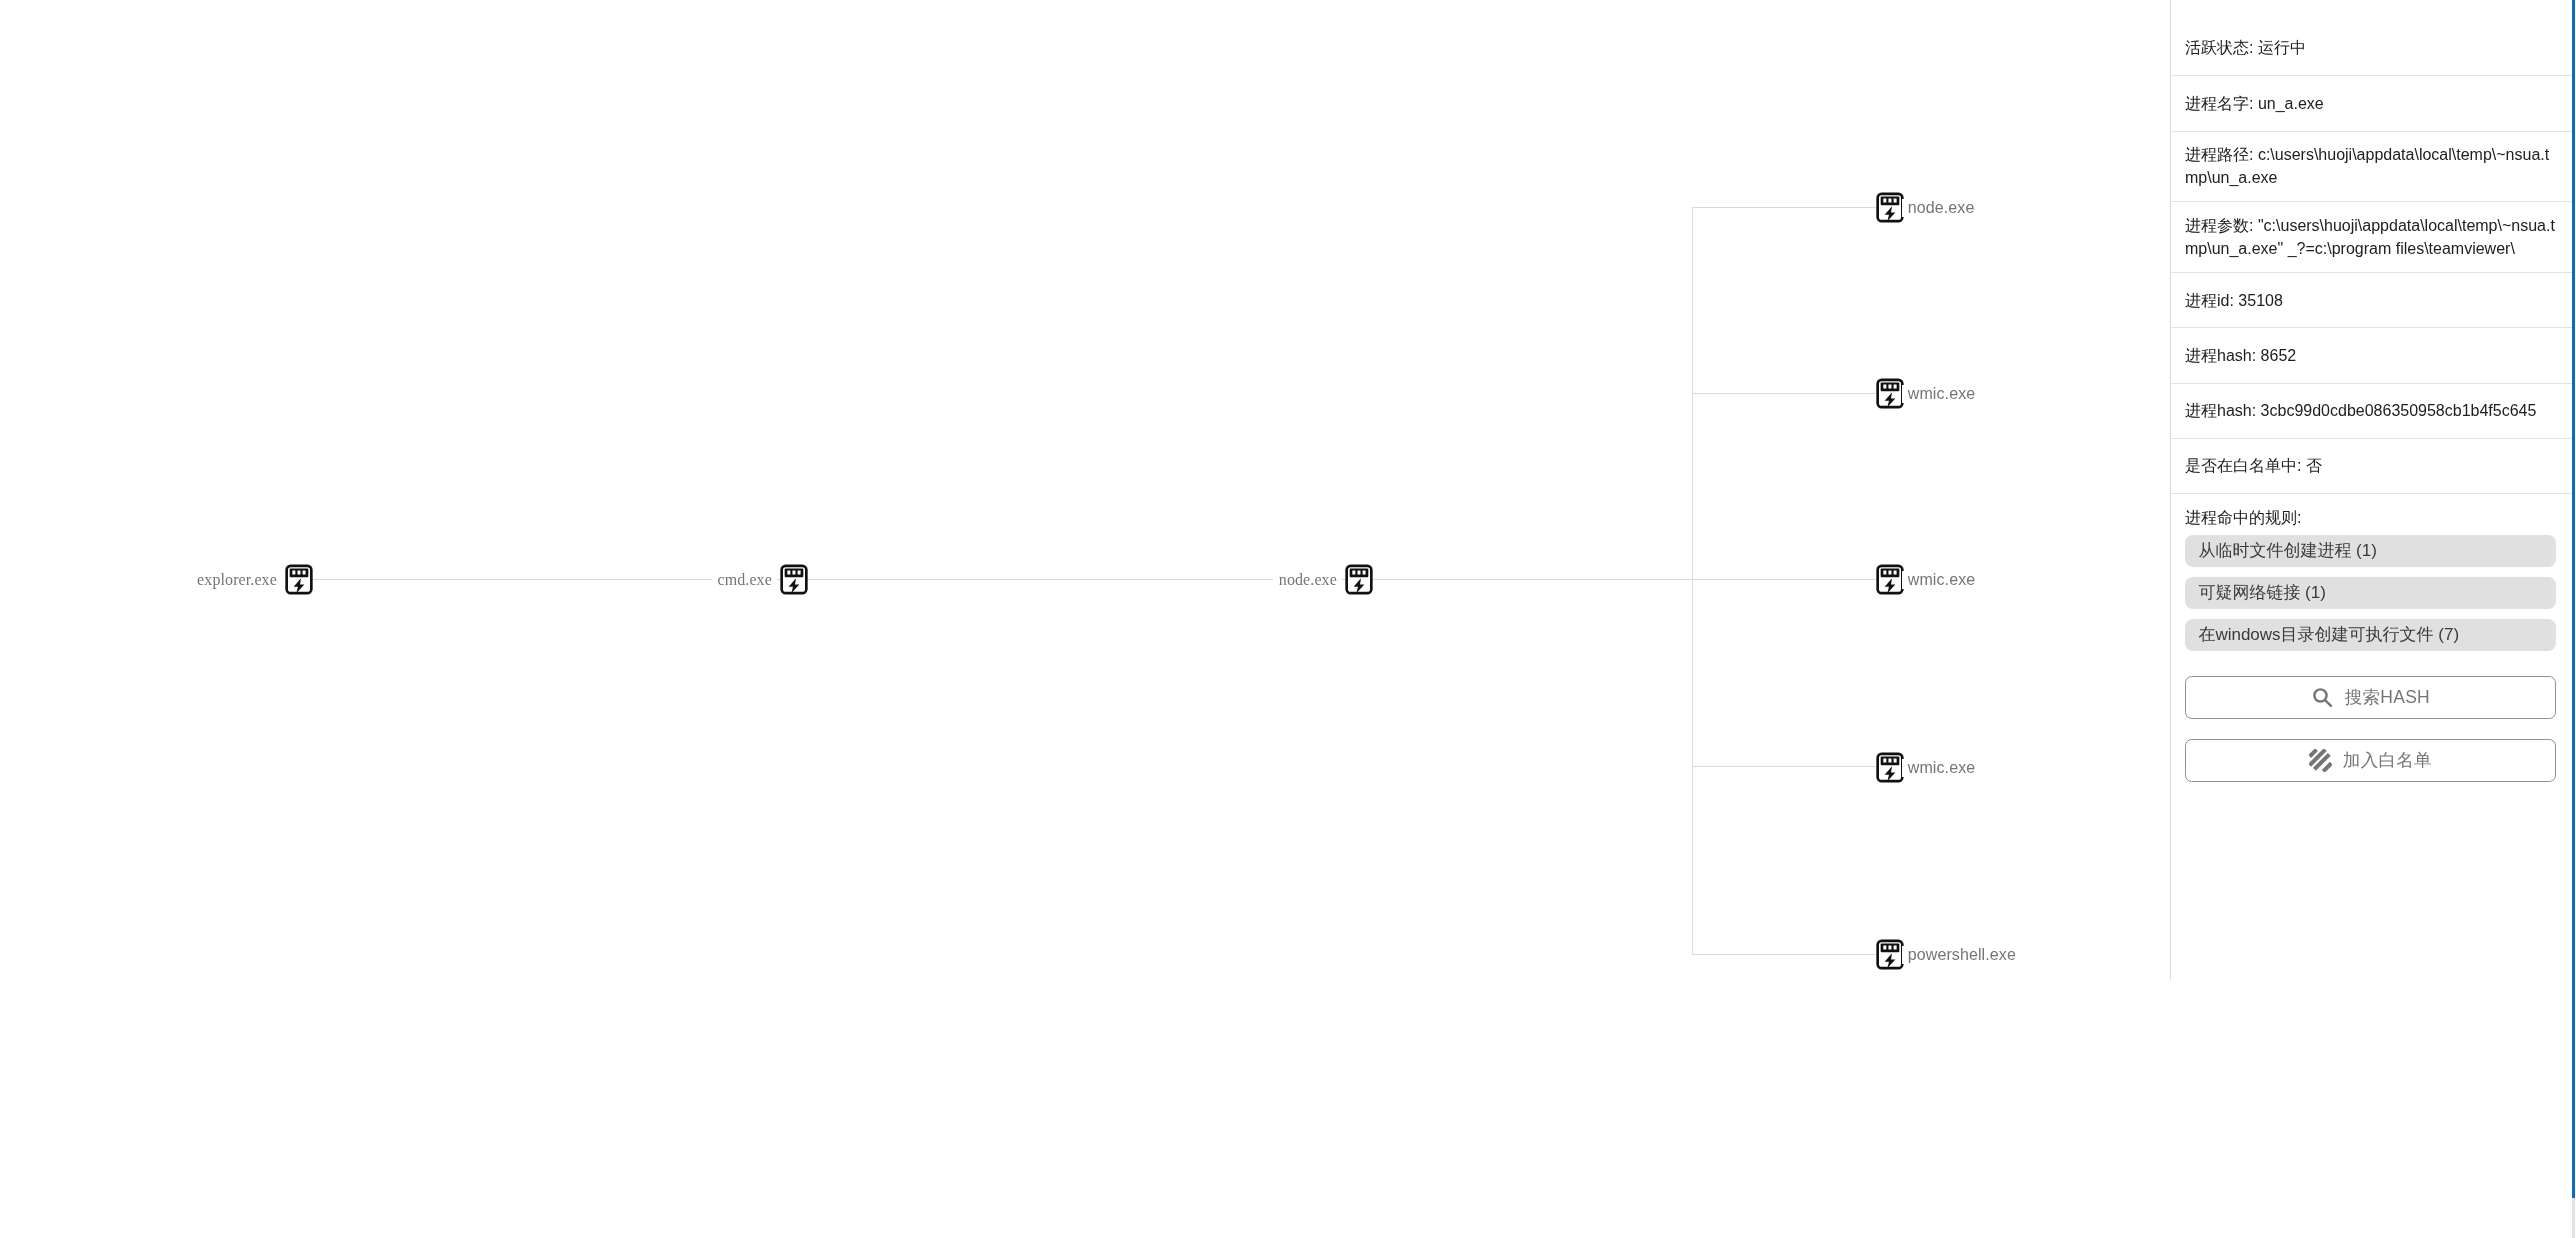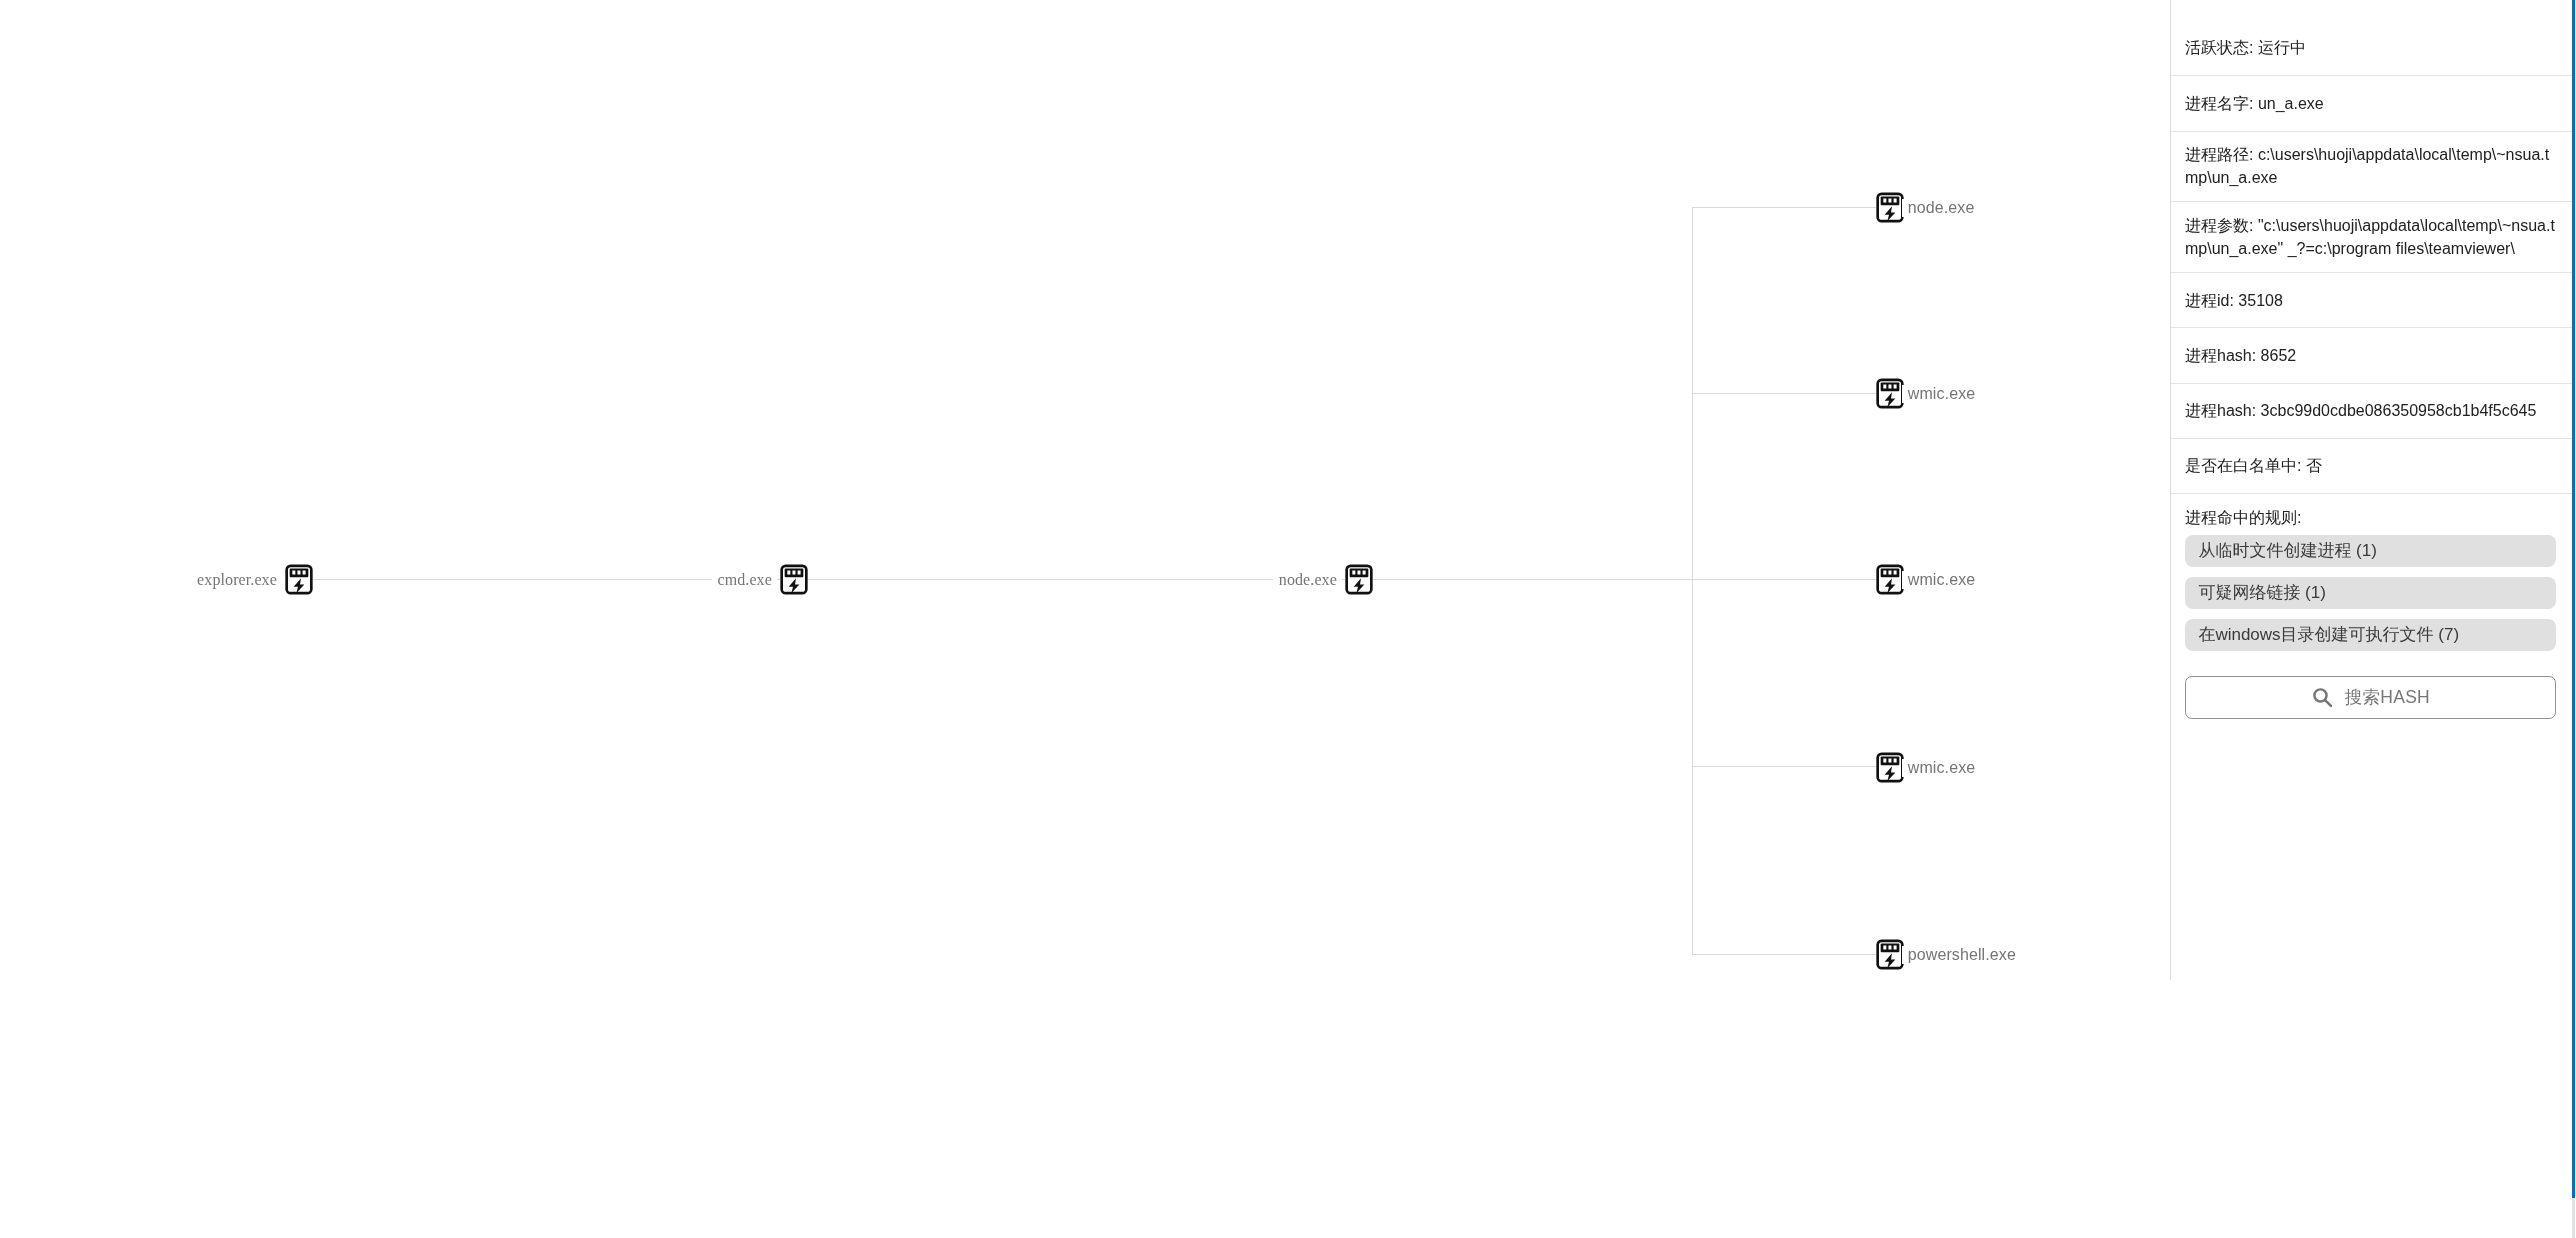--- a/index.html
+++ b/index.html
@@ -176,19 +176,30 @@
   </div>
 
   <div class="btn search">
     <svg width="23" height="23" viewBox="0 0 34 34">
       <circle cx="14" cy="14" r="9" fill="none" stroke="#757575" stroke-width="3.6"></circle>
       <line x1="20.8" y1="20.8" x2="29.5" y2="29.5" stroke="#757575" stroke-width="3.6" stroke-linecap="round"></line>
     </svg>
     <span>搜索HASH</span>
   </div>
 
+  <div class="btn white">
+    <svg width="23" height="23" viewBox="0 0 34 34">
+      <g stroke="#757575" stroke-width="6">
+        <line x1="1" y1="11" x2="11" y2="1"></line>
+        <line x1="1" y1="24" x2="24" y2="1"></line>
+        <line x1="8" y1="30" x2="30" y2="8"></line>
+        <line x1="21" y1="33" x2="33" y2="21"></line>
+      </g>
+    </svg>
+    <span>加入白名单</span>
+  </div>
 </div>
 
 <div class="sbar">
   <div class="sthumb" style="background-color: rgb(12, 108, 196);"></div>
   <div class="strack"></div>
 </div>
 
 
 </body></html>

